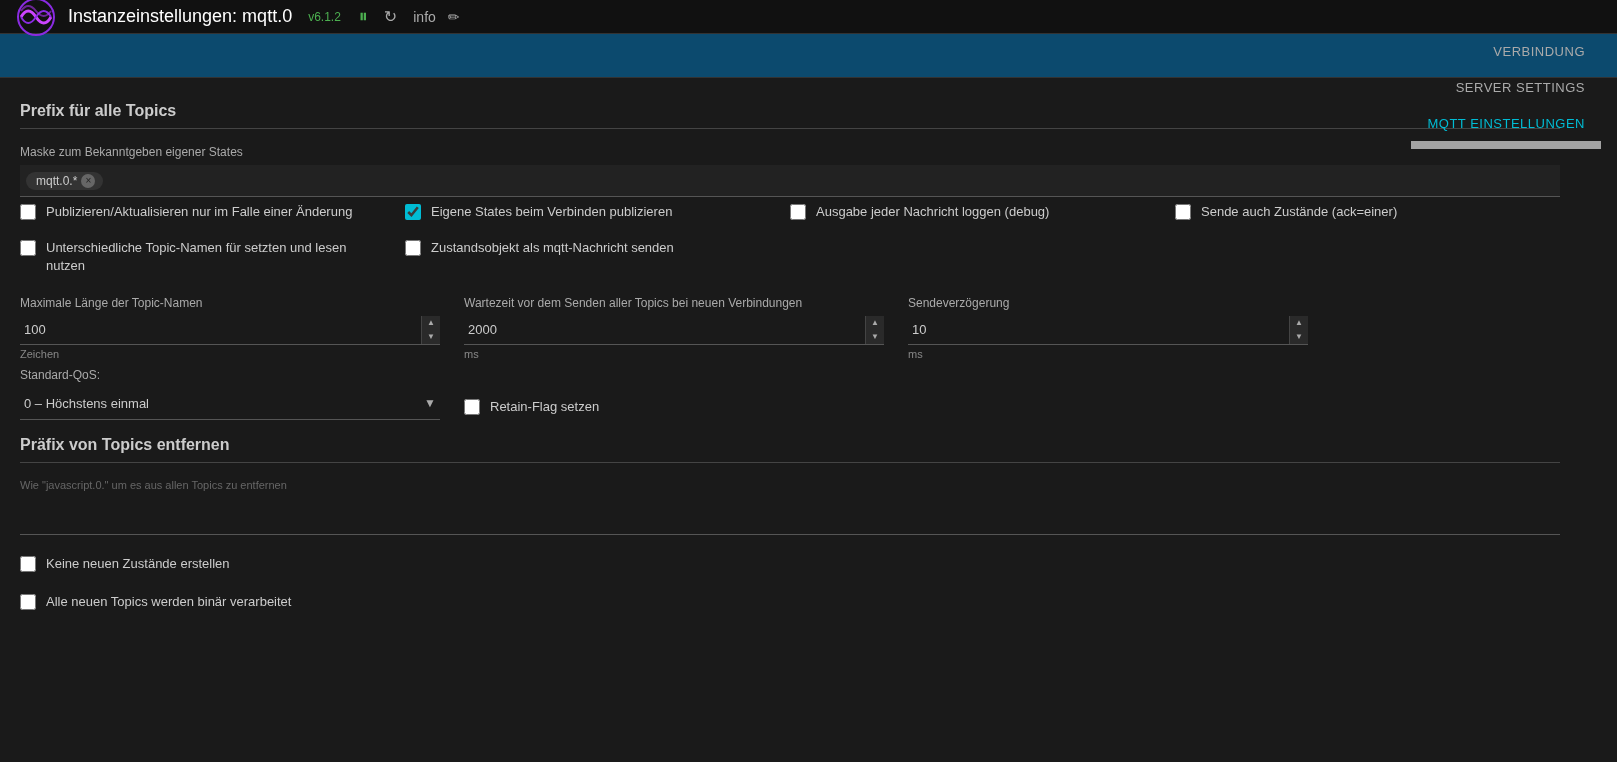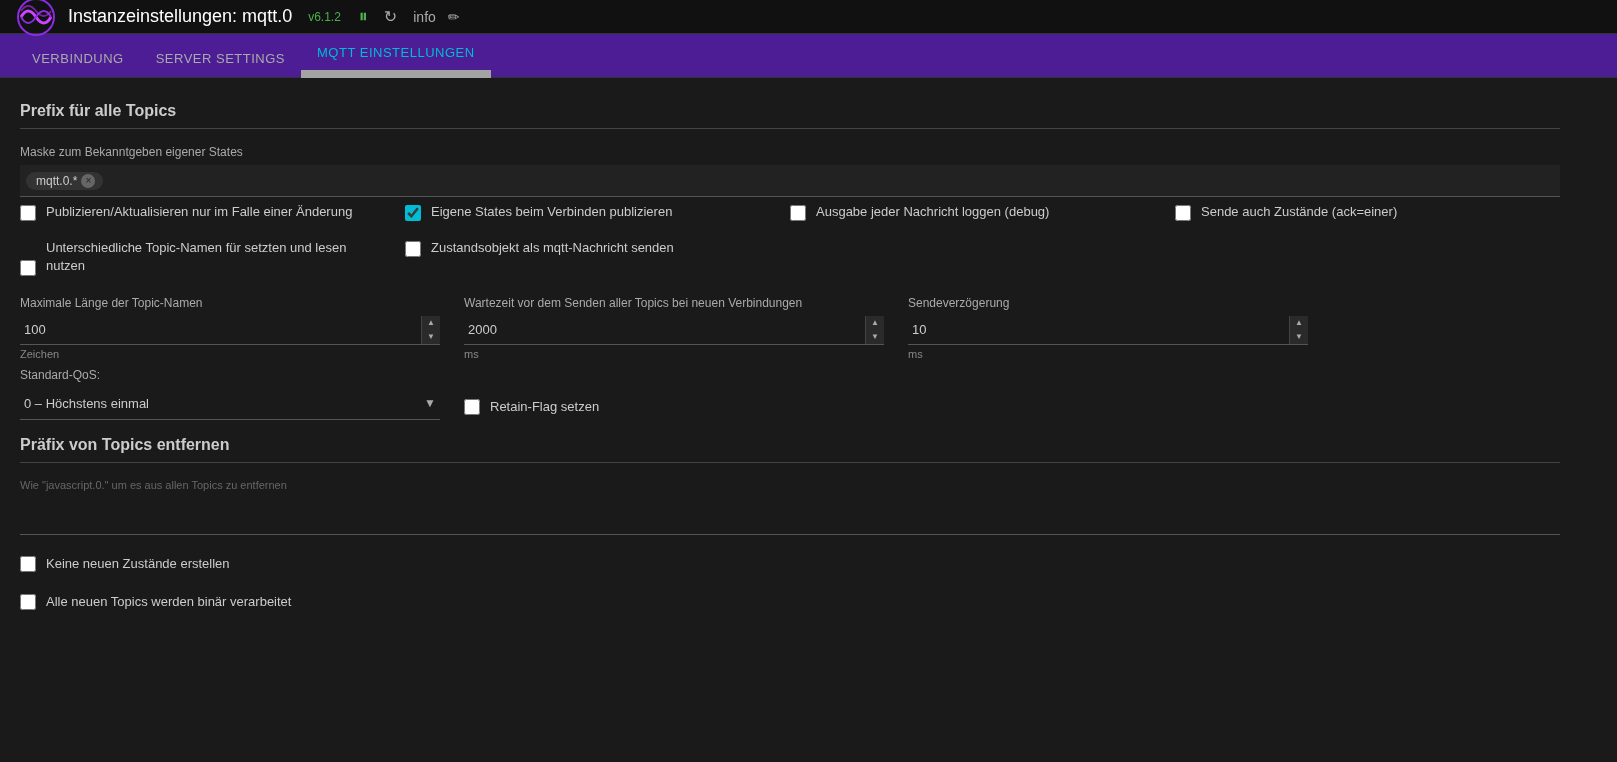--- a/index.html
+++ b/index.html
@@ -57,26 +57,27 @@
       margin-left: 4px;
     }
     .header-edit-icon {
       color: #aaa;
       font-size: 14px;
       cursor: pointer;
     }
 
     
     .tabs {
-      background: #4c1d95;
+      background: #0c4a6e;
       display: flex;
       align-items: flex-end;
       padding: 0 16px;
       border-bottom: 1px solid #333;
       height: 44px;
+      flex-direction: column;
     }
     .tab {
       padding: 10px 16px;
       font-size: 13px;
       color: #aaa;
       cursor: pointer;
       text-transform: uppercase;
       letter-spacing: 0.5px;
       border-bottom: 2px solid transparent;
       margin-bottom: -1px;
@@ -170,21 +171,21 @@
       align-items: flex-start;
       gap: 10px
       margin-bottom: 18px;
       padding-right: 20px;
     }
     .checkbox-item + .checkbox-item {
       margin-top: 18px;
     }
     .checkbox-wrap {
       display: flex;
-      align-items: flex-end;
+      align-items: flex-start;
       gap: 10px;
     }
     input[type="checkbox"] {
       width: 16px;
       height: 16px;
       margin-top: 1px;
       flex-shrink: 0;
       accent-color: #00bcd4;
       background: #333;
       border: 1px solid #666;

